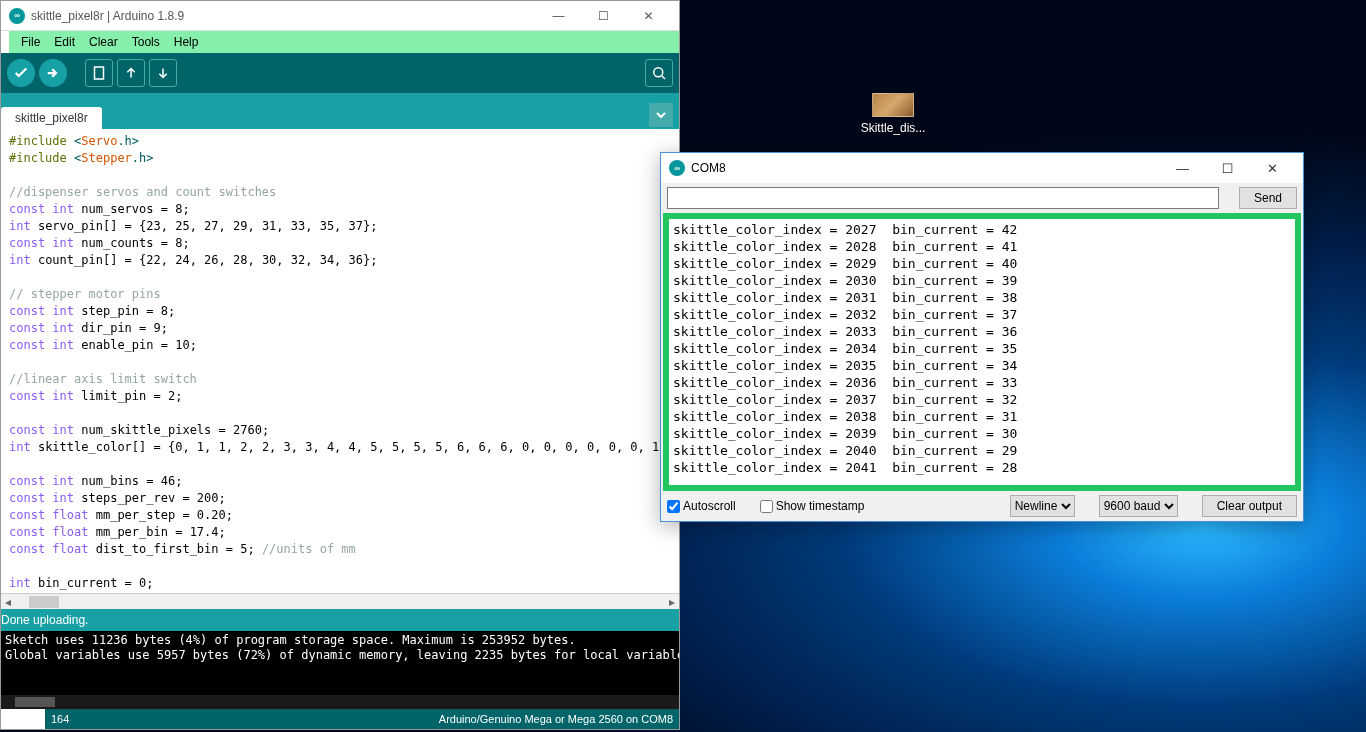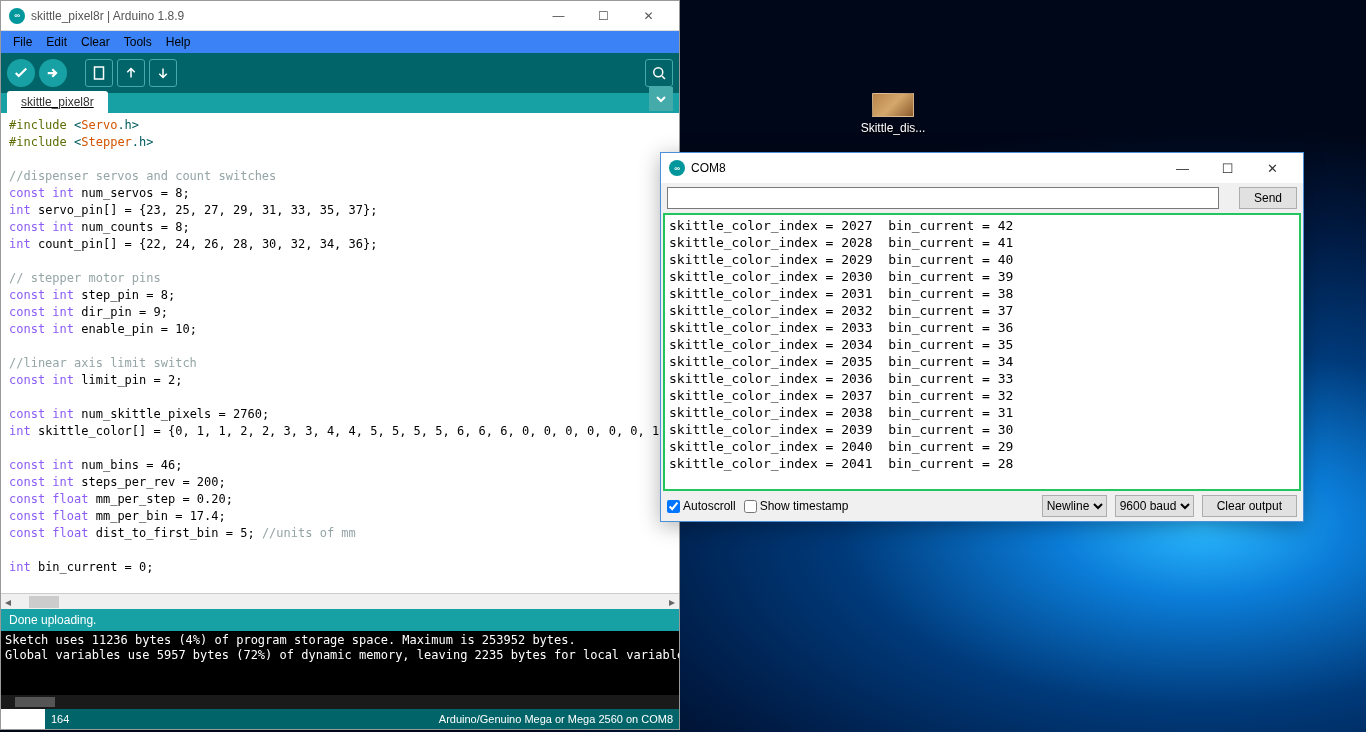--- a/index.html
+++ b/index.html
@@ -29,42 +29,42 @@
   background: #00979c; margin-right: 6px;
   display: flex; align-items: center; justify-content: center;
   color: #fff; font-size: 8px; font-weight: bold;
 }
 .ide-titlebar .title { color: #555; font-size: 12px; }
 .ide-titlebar .winbtns { margin-left: auto; display: flex; }
 .ide-titlebar .winbtn { width: 45px; height: 28px; display: flex; align-items: center; justify-content: center; color: #555; cursor: pointer; }
 
 .ide-menubar {
   height: 22px; display: flex; align-items: center;
-  padding: 0 6px; gap: 2px; background: #3b82f6;
+  padding: 0 6px; gap: 2px; background: #86efac; margin-left: 8px;
 }
 .ide-menubar span { padding: 2px 6px; cursor: pointer; font-size: 12px; }
 
 .ide-toolbar {
   height: 40px; background: #006468;
   display: flex; align-items: center; padding: 0 6px; gap: 4px;
 }
 .tool-btn {
   width: 28px; height: 28px; border-radius: 3px;
   background: #006468;
   display: flex; align-items: center; justify-content: center;
   cursor: pointer;
 }
 .tool-btn.round { border-radius: 50%; background: #17a1a5; }
 .tool-btn svg { width: 18px; height: 18px; }
 .tool-btn.sq { border: 1px solid #4aa; }
 .tool-spacer { flex: 1; }
 
 .ide-tabs {
-  height: 20px; background: #17a1a5;
-  display: flex; align-items: flex-end; padding-left: 6px; text-decoration: underline;
+  height: 36px; background: #17a1a5;
+  display: flex; align-items: flex-end; padding-left: 0;
 }
 .ide-tab {
   background: #fff; padding: 4px 14px;
   border-top-left-radius: 3px; border-top-right-radius: 3px;
   font-size: 12px; color: #333;
 }
 .ide-tab-menu {
   margin-left: auto; width: 24px; height: 24px;
   background: #4aa; margin-right: 6px; margin-bottom: 2px;
   display: flex; align-items: center; justify-content: center;
@@ -83,21 +83,21 @@
 .st { color: #005c5f; }
 .cls { color: #d35400; font-weight: normal; }
 .pp { color: #5e6d03; }
 
 .ide-hscroll { height: 16px; background: #f0f0f0; border-top: 1px solid #ccc; display: flex; align-items: center; }
 .ide-hscroll .thumb { width: 30px; height: 12px; background: #ccc; margin-left: 14px; }
 .ide-hscroll .arr { width: 14px; text-align: center; color: #666; }
 
 .ide-status {
   height: 22px; background: #17a1a5; color: #fff;
-  display: flex; align-items: center; padding: 0 8px;
+  display: flex; align-items: center; padding: 0 0;
   font-size: 12px;
 }
 .ide-console {
   height: 64px; background: #000; color: #fff;
   font-family: Consolas, monospace; font-size: 12px;
   padding: 2px 4px; overflow: auto; white-space: pre;
   line-height: 15px;
 }
 .ide-console-scroll { height: 14px; background: #1a1a1a; display:flex; }
 .ide-console-scroll .thumb { width: 40px; height: 10px; background: #555; margin: 2px 0 0 14px; }
@@ -138,25 +138,25 @@
   padding: 0 4px; font-size: 12px;
 }
 .serial-inputrow button {
   height: 22px; padding: 0 14px; background: #e1e1e1;
   border: 1px solid #adadad; cursor: pointer; font-size: 12px;
 }
 .serial-output {
   flex: 1; background: #fff; overflow: auto;
   font-family: Consolas, monospace; font-size: 13px;
   padding: 2px 4px; white-space: pre; line-height: 17px;
-  border: 2px solid #22c55e; margin: 0 2px;
+  border: 6px solid #22c55e; margin: 0 2px;
 }
 .serial-footer {
   height: 30px; display: flex; align-items: center;
-  padding: 4px 6px; gap: 8px; background: #f0f0f0;
+  padding: 4px 6px; gap: 24px; background: #f0f0f0;
 }
 .serial-footer label { display: flex; align-items: center; gap: 3px; font-size: 12px; }
 .serial-footer select {
   height: 22px; border: 1px solid #adadad; background: #e1e1e1;
   font-size: 12px; padding: 0 0;
 }
 .serial-footer button {
   height: 22px; padding: 0 14px; background: #e1e1e1;
   border: 1px solid #adadad; cursor: pointer; font-size: 12px;
 }

